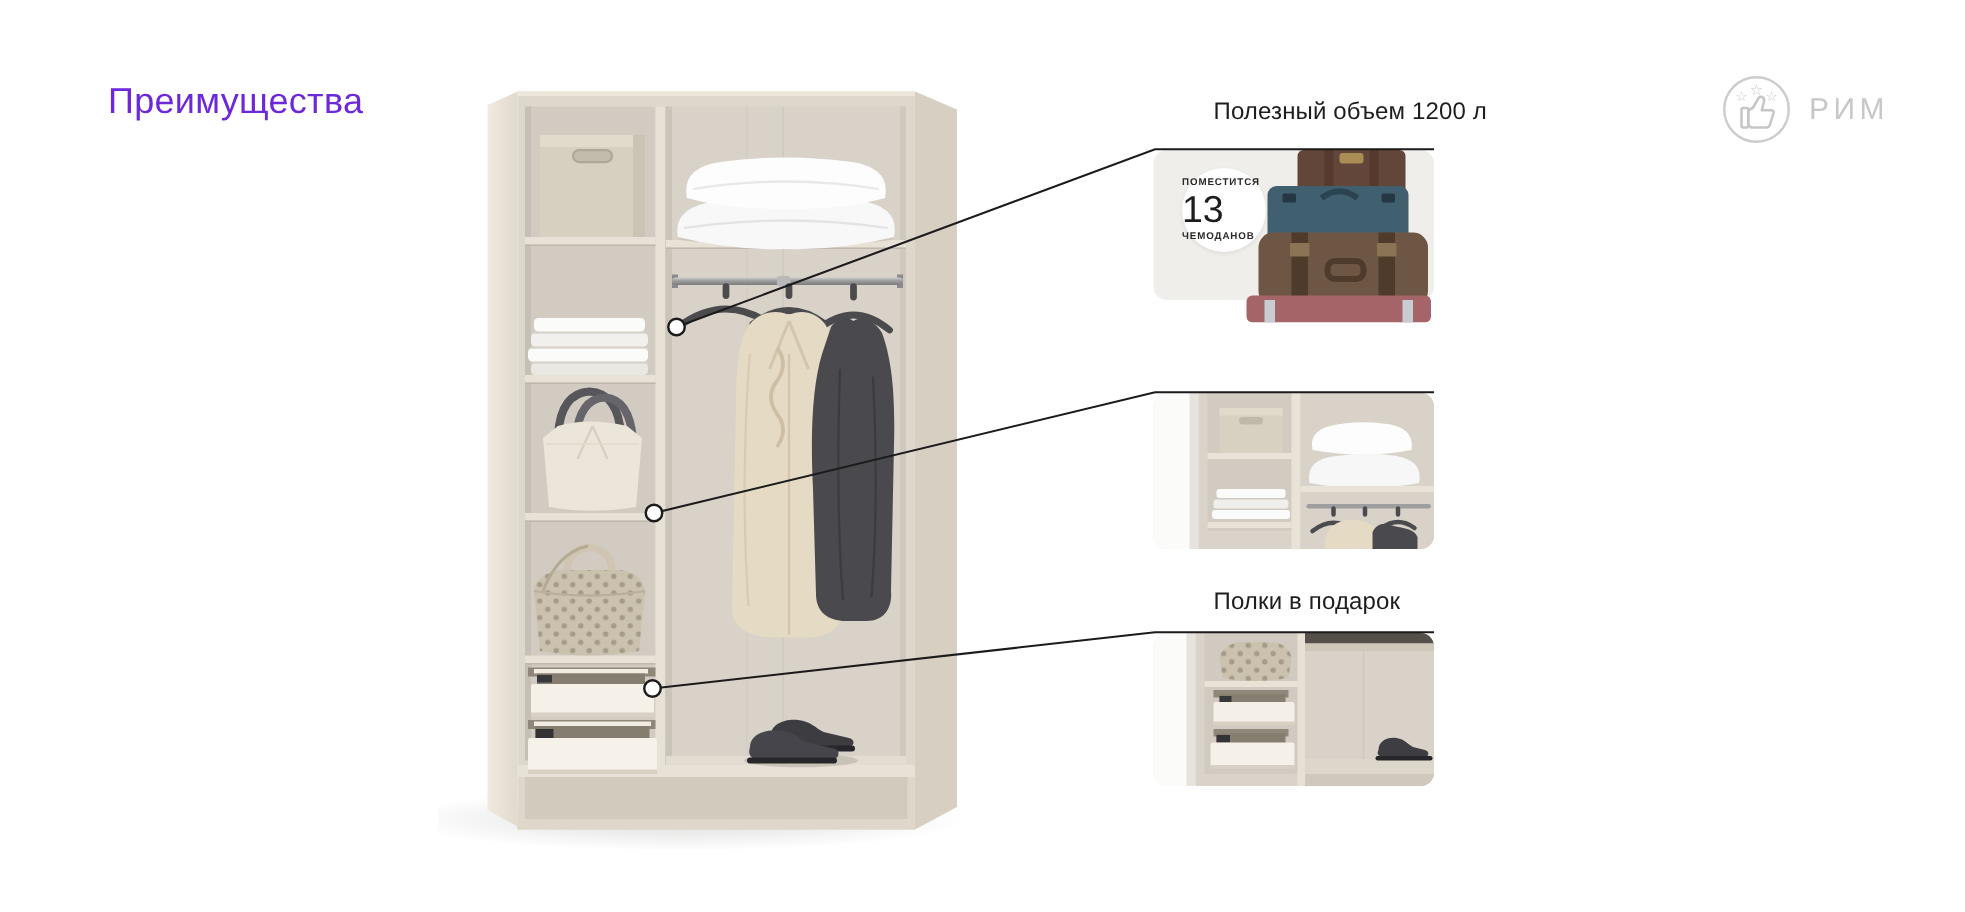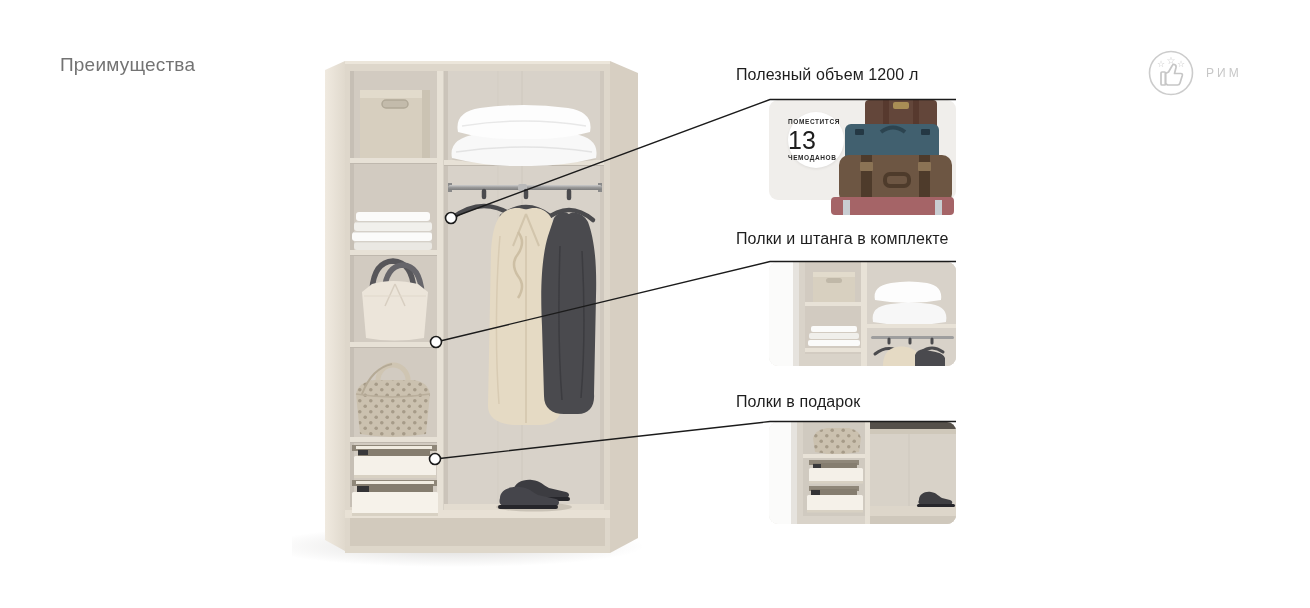--- a/index.html
+++ b/index.html
@@ -1,35 +1,35 @@
 <!DOCTYPE html>
 <html><head>
 <meta charset="utf-8">
 <style>
   html,body{margin:0;padding:0;background:#ffffff;}
   .page{
     position:relative;width:1310px;height:608px;overflow:hidden;
     background:#ffffff;font-family:"Liberation Sans",sans-serif;color:#1e1e1e;
   }
   .page-title{
-    position:absolute;left:60px;top:54px;font-size:19px;font-weight:500;
-    letter-spacing:.2px;color:#737373;
+    position:absolute;left:72px;top:54px;font-size:24px;font-weight:500;
+    letter-spacing:.2px;color:#6d28d9;
   }
   
   .brand{position:absolute;left:1148px;top:50px;display:flex;align-items:center;gap:12px;}
   .brand-icon{width:46px;height:46px;}
-  .brand-name{font-size:12px;letter-spacing:3px;color:#c7c7c7;font-weight:500;}
+  .brand-name{font-size:20px;letter-spacing:3px;color:#c7c7c7;font-weight:500;}
   
   .wardrobe{position:absolute;left:302px;top:46px;width:342px;height:525px;}
   .floor-shadow{
     position:absolute;left:292px;top:532px;width:360px;height:36px;
     background:radial-gradient(ellipse at 45% 40%,rgba(40,35,28,.16),rgba(40,35,28,0) 68%);
   }
   
-  .callout{position:absolute;left:736px;}
+  .callout{position:absolute;left:809px;}
   .callout-label{font-size:16px;color:#1d1d1d;white-space:nowrap;letter-spacing:.1px;}
   .thumb{position:absolute;left:769px;width:187px;}
   .thumb-bg{position:absolute;left:0;top:0;width:187px;background:#f0eeeb;border-radius:9px;}
   .thumb.clipped{overflow:hidden;border-radius:9px;background:#f0eeeb;}
   .thumb svg{display:block;}
   .badge{
     position:absolute;left:19px;top:12px;width:56px;height:56px;border-radius:50%;
     background:#ffffff;display:flex;flex-direction:column;align-items:flex-start;justify-content:center;
     line-height:1;box-shadow:0 1px 3px rgba(0,0,0,.08);
   }
@@ -247,23 +247,20 @@
       <rect x="74" y="100" width="7" height="15" fill="#c8cdd2"></rect>
       <rect x="166" y="100" width="7" height="15" fill="#c8cdd2"></rect>
     </svg>
     <div class="badge">
       <span class="small">ПОМЕСТИТСЯ</span>
       <span class="num">13</span>
       <span class="small">ЧЕМОДАНОВ</span>
     </div>
   </div>
 
-  <div class="callout" style="top:230px;">
-    <div class="callout-label">Полки и штанга в комплекте</div>
-  </div>
   <div class="thumb clipped" style="top:262px;height:104px;">
     <svg width="187" height="104" viewBox="0 0 187 104">
       <rect width="187" height="104" fill="#f0eeeb"></rect>
       <rect x="0" y="0" width="30" height="104" fill="#fbfbfa"></rect>
       <rect x="24" y="0" width="6" height="104" fill="#e6e3de"></rect>
       <rect x="30" y="0" width="157" height="104" fill="#d9d3c9"></rect>
       <rect x="36" y="0" width="56" height="92" fill="#d2cbc1"></rect>
       <rect x="44" y="10" width="42" height="30" fill="#d8d0c0"></rect>
       <rect x="44" y="10" width="42" height="5" fill="#e2dbcc"></rect>
       <rect x="57" y="16" width="16" height="5" rx="2.5" fill="#c0b8a8"></rect>

